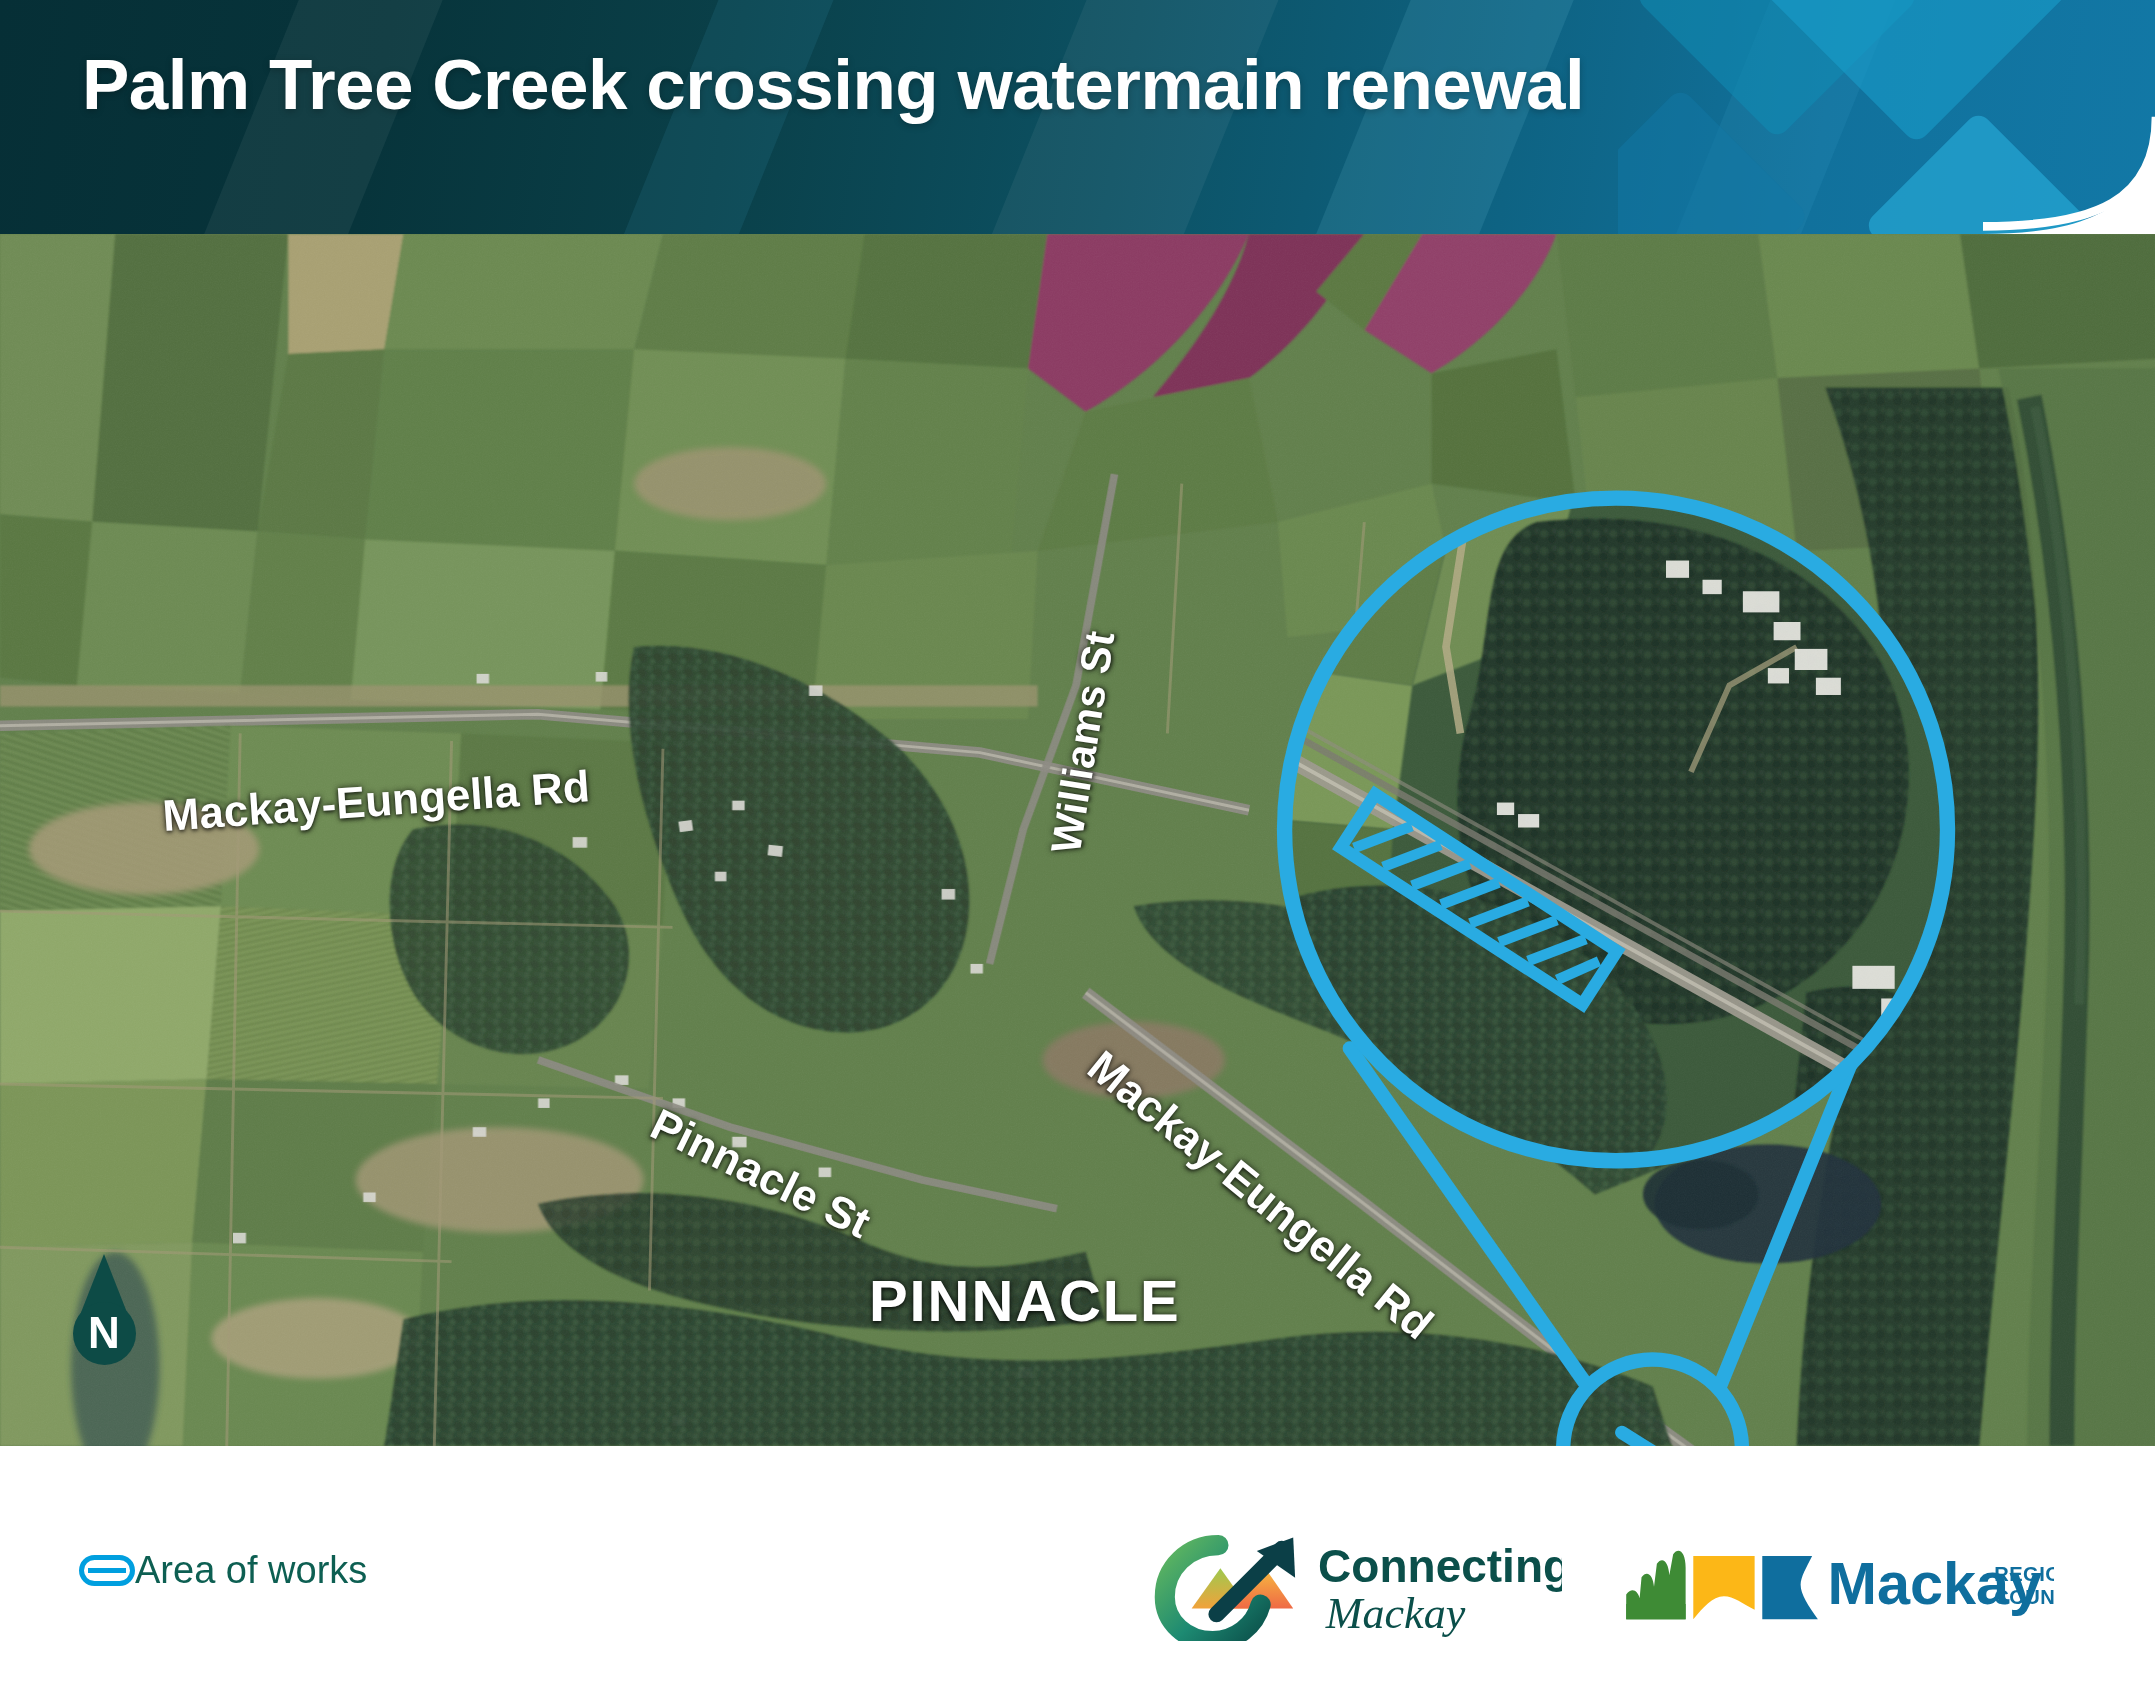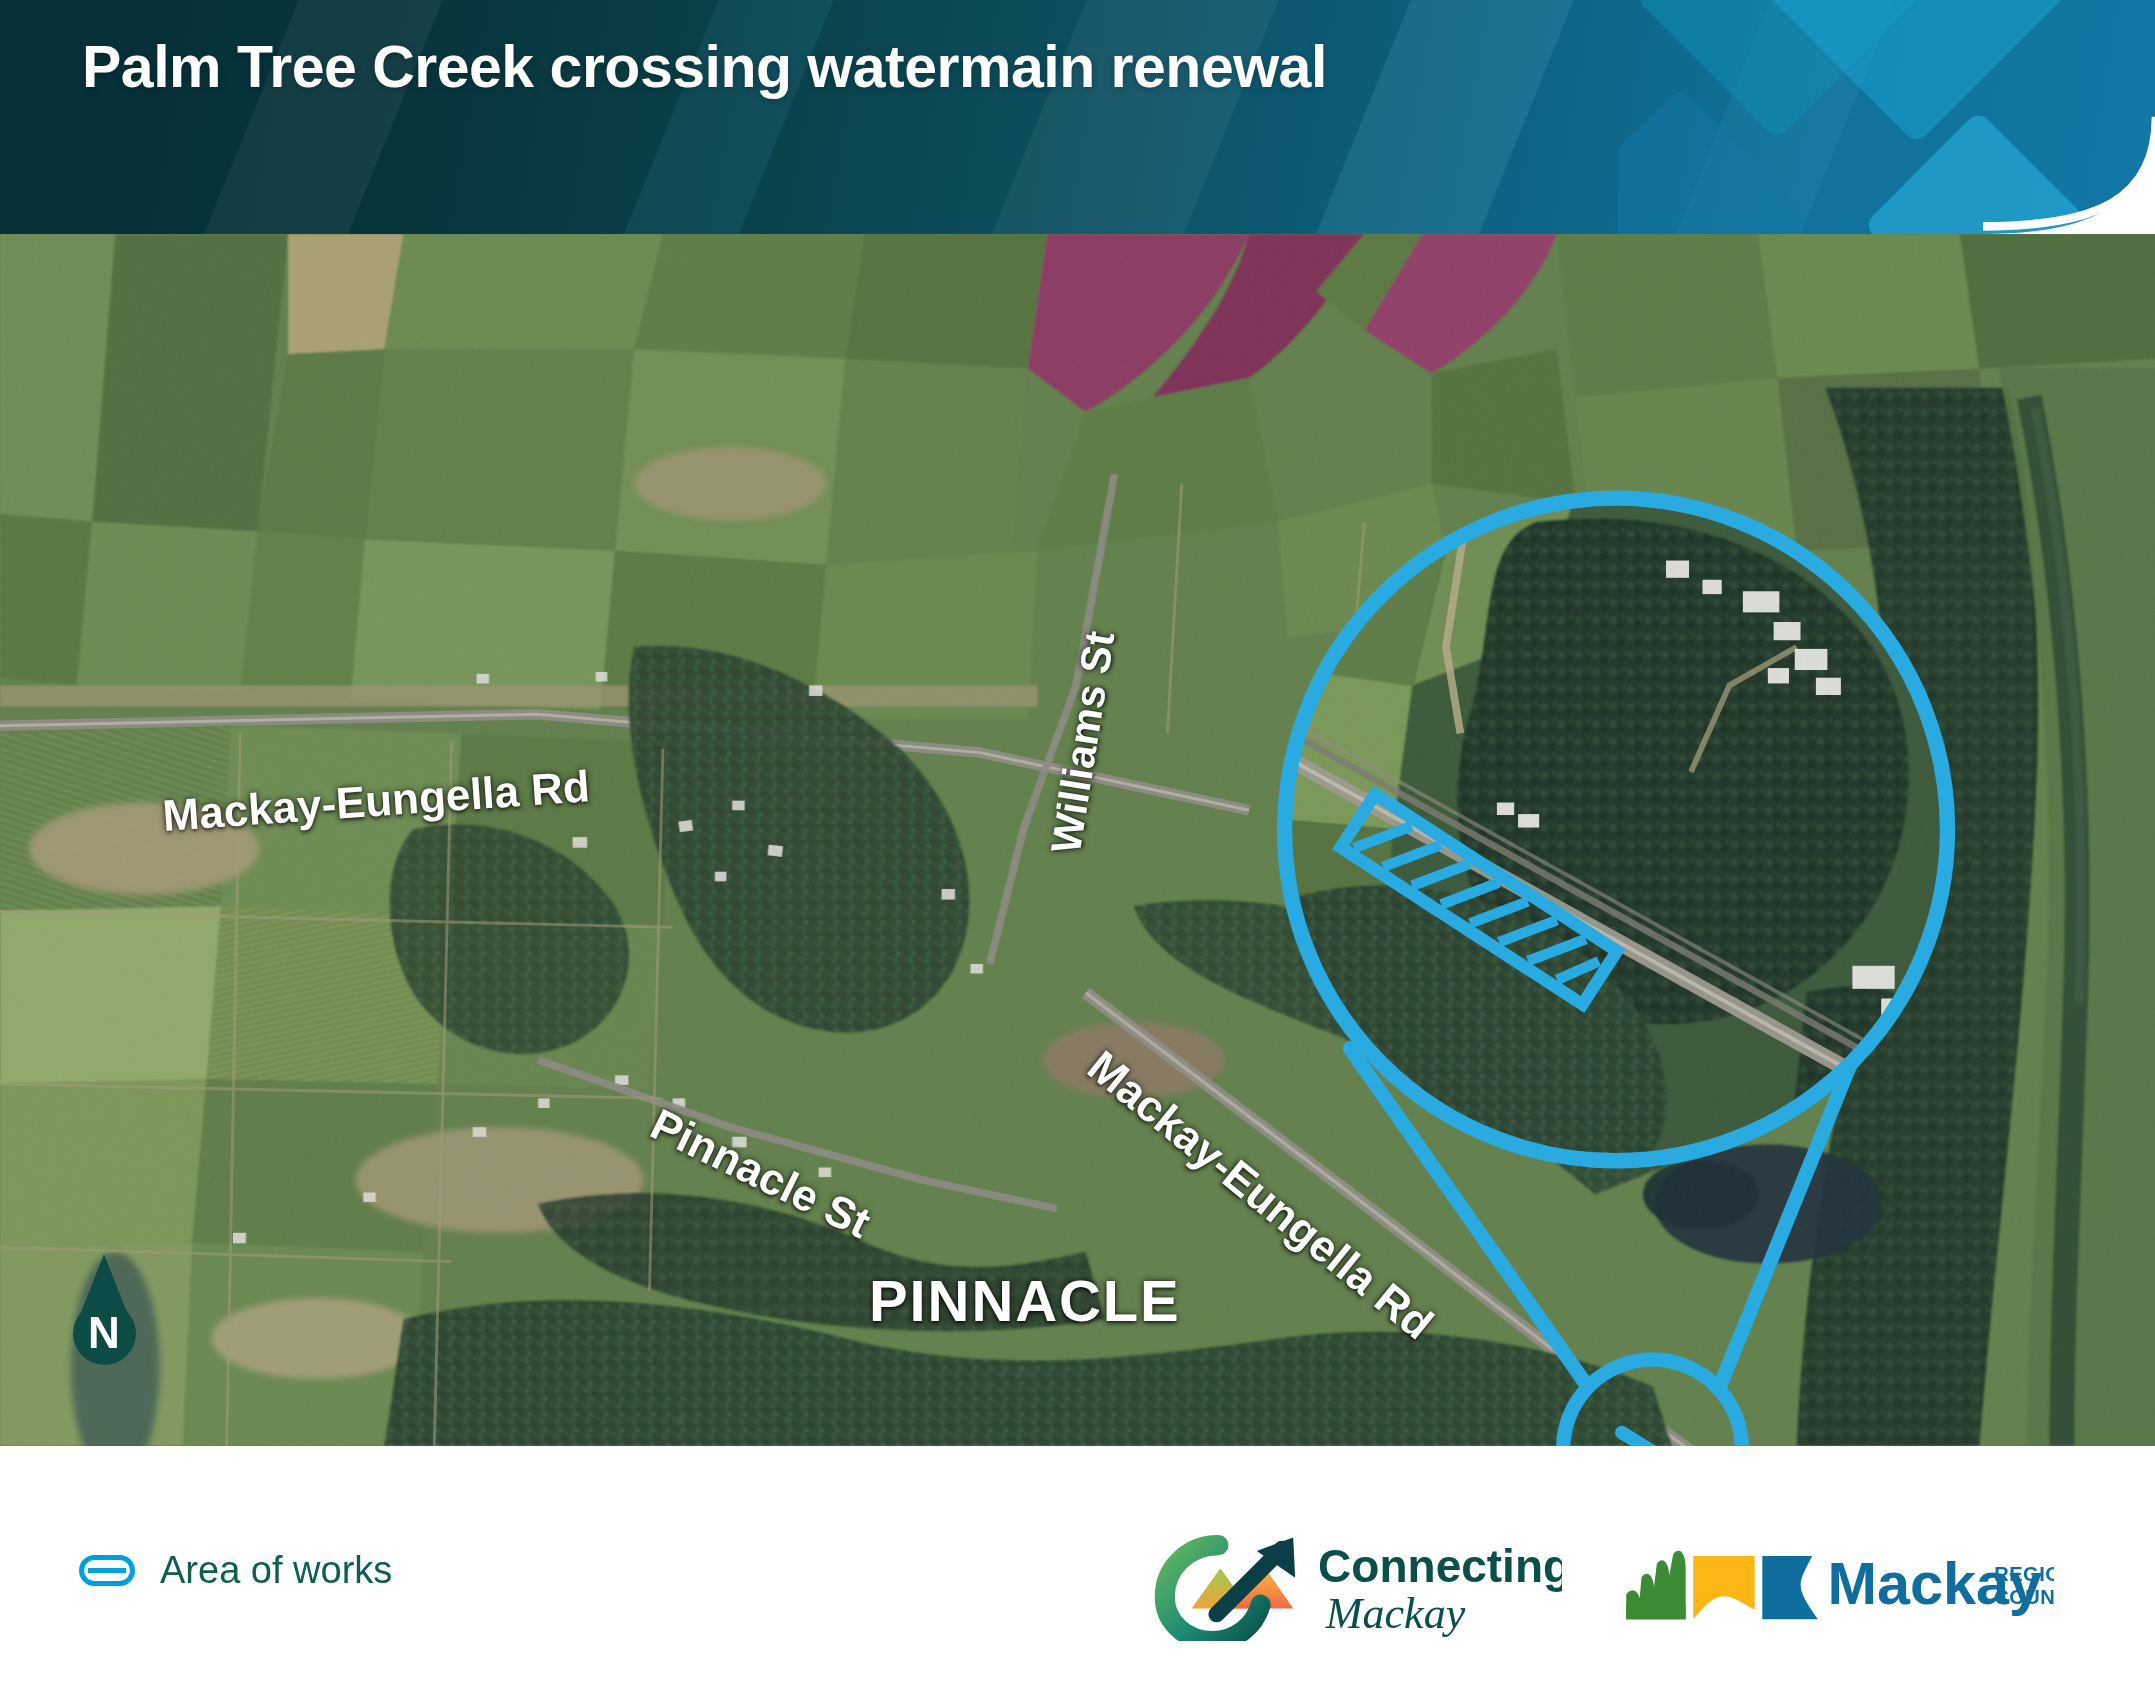--- a/index.html
+++ b/index.html
@@ -30,22 +30,22 @@
   .arrowshape {
     position:absolute;
     width: 202px; height: 202px;
     background: rgba(17,140,180,0.55);
     transform: rotate(45deg);
     border-radius: 13.4px;
   }
   .arrowshape.a2 { background: rgba(25,160,205,0.55); }
   .arrowshape.a3 { background: rgba(40,175,220,0.62); }
   #title {
-    position: absolute; left: 82px; top: 34px;
-    font-size: 59px; font-weight: 700; color: #ffffff;
+    position: absolute; left: 82px; top: 44px;
+    font-size: 71px; font-weight: 700; color: #ffffff;
     letter-spacing: -0.5px; white-space: nowrap;
     text-shadow: 0 1.9px 7.7px rgba(0,0,0,0.25);
     line-height: 1.15;
   }
 
   
   #map {
     position: absolute; left: 0; top: 234px;
     width: 2156px; height: 1212px;
     overflow: hidden;
@@ -86,21 +86,21 @@
     font-family: "Liberation Sans", sans-serif;
   }
 
   
   #footer {
     position: absolute; left: 0; top: 1447px;
     width: 2156px; height: 256px; background: #ffffff;
   }
   #legend {
     position: absolute; left: 79px; top: 1549px;
-    display:flex; align-items:center; gap: 25px;
+    display:flex; align-items:center; 
   }
   #legend-swatch {
     width: 56px; height: 31px; border-radius: 15.4px;
     border: 5.8px solid #009fdf; background: #ffffff;
     position: relative;
   }
   #legend-swatch::after {
     content:""; position:absolute; left: 3.8px; right: 3.8px; top: 50%;
     height: 5.8px; margin-top: -2.9px; background: #009fdf;
   }

